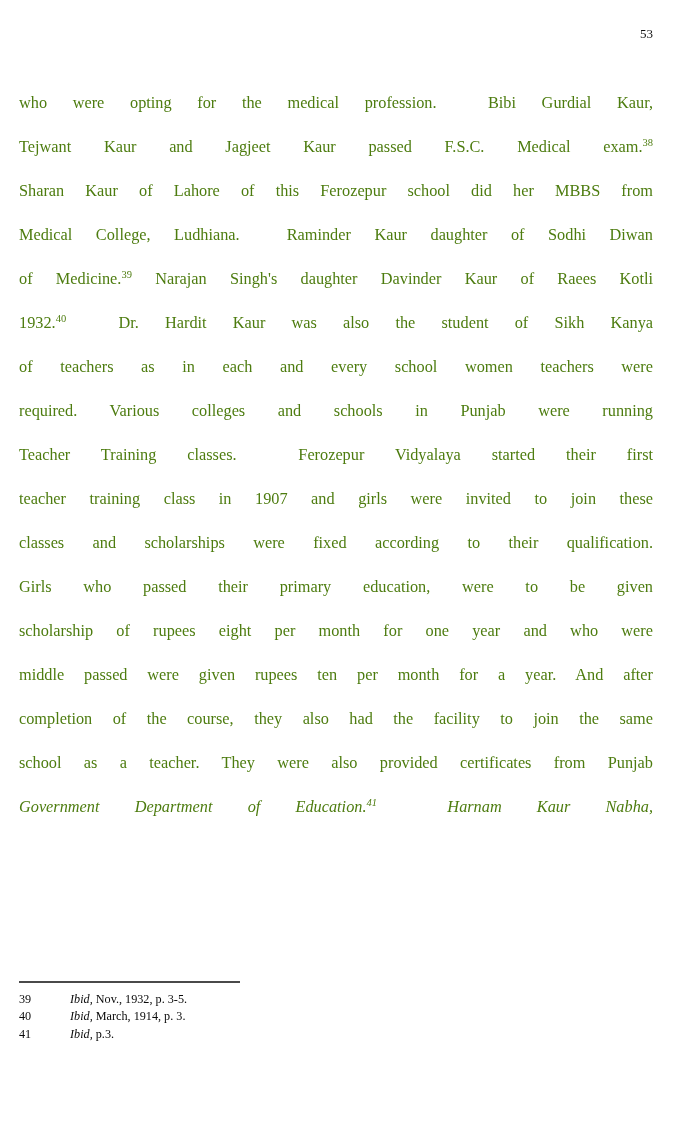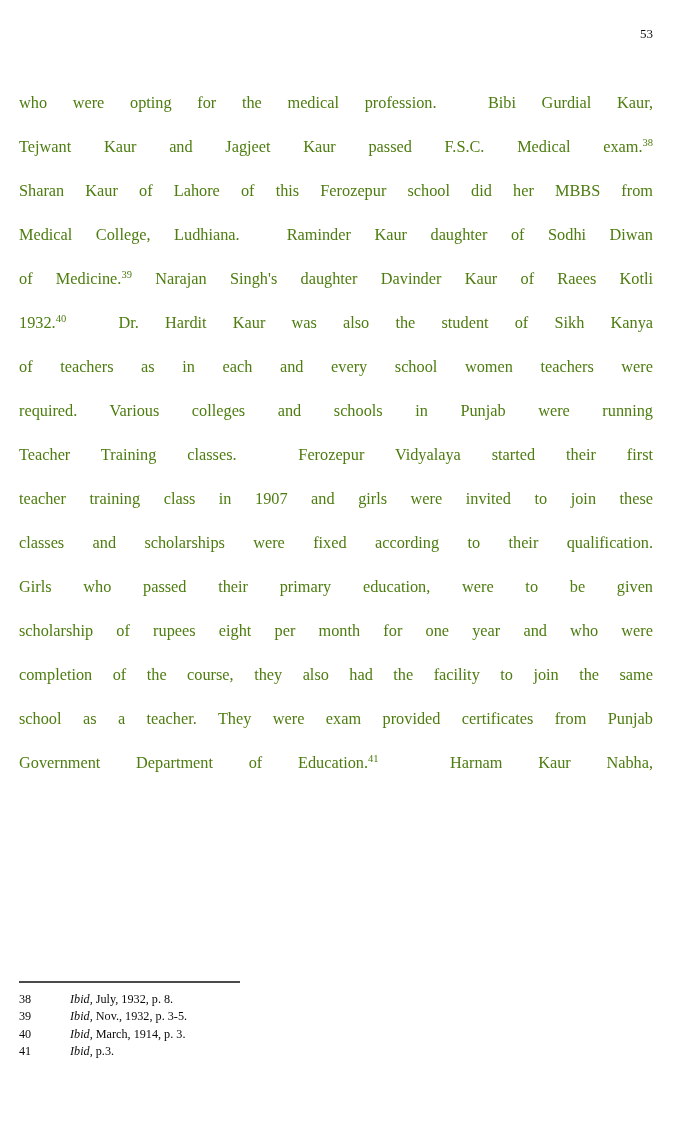--- a/index.html
+++ b/index.html
@@ -43,20 +43,21 @@
   }
   .body-text p {
     margin: 0;
     padding: 0;
     text-align: justify;
     text-align-last: justify;
     white-space: pre-wrap;
   }
   .body-text p.last-line {
     text-align-last: justify;
+    font-style: italic;
   }
   sup.fn {
     font-size: 10.5px;
     vertical-align: super;
     line-height: 0;
   }
   .footnote-rule {
     position: absolute;
     top: 981px;
     left: 19px;
@@ -103,27 +104,27 @@
     <p><span>Medical  College,  Ludhiana.    Raminder  Kaur  daughter  of  Sodhi  Diwan</span></p>
     <p><span>of  Medicine.</span><sup class="fn">39</sup><span>  Narajan  Singh's  daughter  Davinder  Kaur  of  Raees  Kotli</span></p>
     <p><span>1932.</span><sup class="fn">40</sup><span>    Dr.  Hardit  Kaur  was  also  the  student  of  Sikh  Kanya</span></p>
     <p><span>of  teachers  as  in  each  and  every  school  women  teachers  were</span></p>
     <p><span>required.  Various  colleges  and  schools  in  Punjab  were  running</span></p>
     <p><span>Teacher  Training  classes.    Ferozepur  Vidyalaya  started  their  first</span></p>
     <p><span>teacher  training  class  in  1907  and  girls  were  invited  to  join  these</span></p>
     <p><span>classes  and  scholarships  were  fixed  according  to  their  qualification.</span></p>
     <p><span>Girls  who  passed  their  primary  education,  were  to  be  given</span></p>
     <p><span>scholarship  of  rupees  eight  per  month  for  one  year  and  who  were</span></p>
+    <p><span>middle  passed  were  given  rupees  ten  per  month  for  a  year.  And  after</span></p>
     <p><span>completion  of  the  course,  they  also  had  the  facility  to  join  the  same</span></p>
-    <p><span>school  as  a  teacher.  They  were  exam  provided  certificates  from  Punjab</span></p>
+    <p><span>school  as  a  teacher.  They  were  also  provided  certificates  from  Punjab</span></p>
     <p class="last-line"><span>Government  Department  of  Education.</span><sup class="fn">41</sup><span>    Harnam  Kaur  Nabha,</span></p>
   </div>
 
   <div class="footnote-rule"></div>
 
   <div class="footnotes">
-    <span class="footnote"><span class="fn-num">38</span><span class="fn-ibid">Ibid,</span><span class="fn-rest"> July, 1932, p. 8.</span></span>
     <span class="footnote"><span class="fn-num">39</span><span class="fn-ibid">Ibid,</span><span class="fn-rest"> Nov., 1932, p. 3-5.</span></span>
     <span class="footnote"><span class="fn-num">40</span><span class="fn-ibid">Ibid,</span><span class="fn-rest"> March, 1914, p. 3.</span></span>
     <span class="footnote"><span class="fn-num">41</span><span class="fn-ibid">Ibid,</span><span class="fn-rest"> p.3.</span></span>
   </div>
 
 </div>
 
 </body></html>

